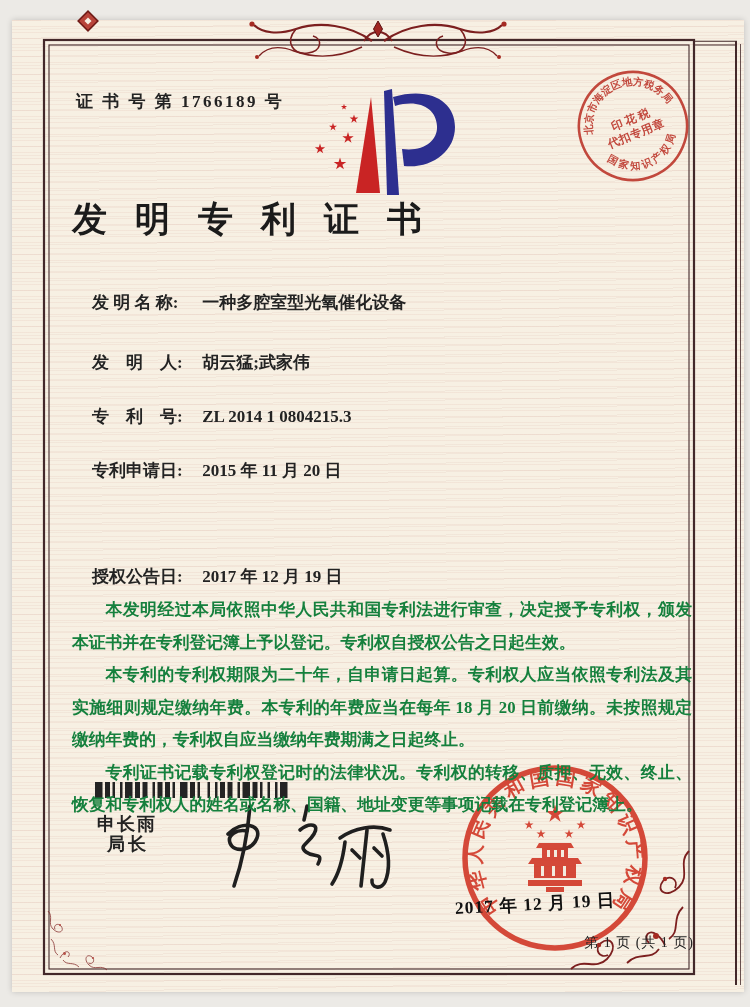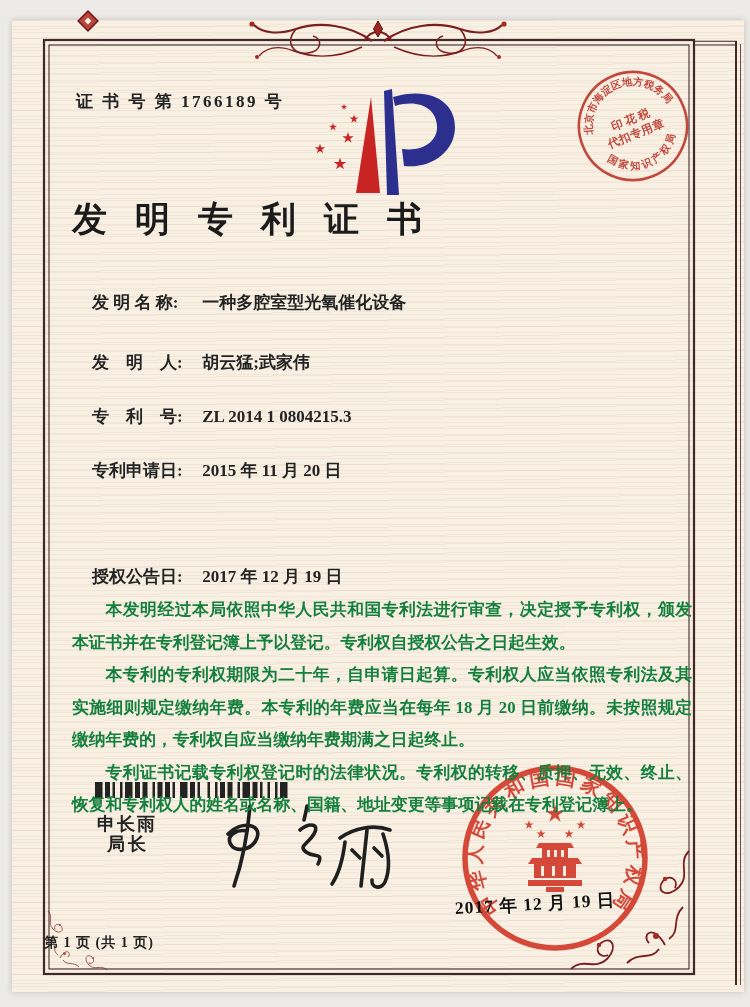--- a/index.html
+++ b/index.html
@@ -33,21 +33,21 @@
     position:absolute;left:72px;top:594px;width:620px;
     font-size:16.8px;line-height:32.5px;text-align:justify;font-weight:bold;color:#15803d;
   }
   .body-text p{margin:0;text-indent:2em;}
   .signer-title{position:absolute;left:97px;top:832px;font-size:18px;letter-spacing:3px;font-weight:bold;font-family:"Liberation Sans","DejaVu Sans",sans-serif;margin-left:10px;}
   .signer-name{position:absolute;left:97px;top:812px;font-size:18px;letter-spacing:2px;font-weight:bold;font-family:"Liberation Sans","DejaVu Sans",sans-serif;}
   .issue-date{
     position:absolute;left:455px;top:896px;font-size:17.5px;font-weight:bold;color:#111;
     letter-spacing:1px;transform:rotate(-3deg);transform-origin:left center;white-space:nowrap;
   }
-  .footer{position:absolute;left:44px;top:934px;width:650px;text-align:left;font-size:14px;letter-spacing:1px;font-weight:bold;}
+  .footer{position:absolute;left:44px;top:934px;width:650px;text-align:right;font-size:14px;letter-spacing:1px;}
 </style>
 </head>
 <body>
 
 <div class="paper"></div>
 
 <svg class="chrome" width="750" height="1007" viewBox="0 0 750 1007">
   <defs>
     <path id="star5" d="M0,-10 L2.2,-3.1 L9.5,-3.1 L3.6,1.2 L5.9,8.1 L0,3.8 L-5.9,8.1 L-3.6,1.2 L-9.5,-3.1 L-2.2,-3.1 Z"></path>
     <g id="flourishSide">

